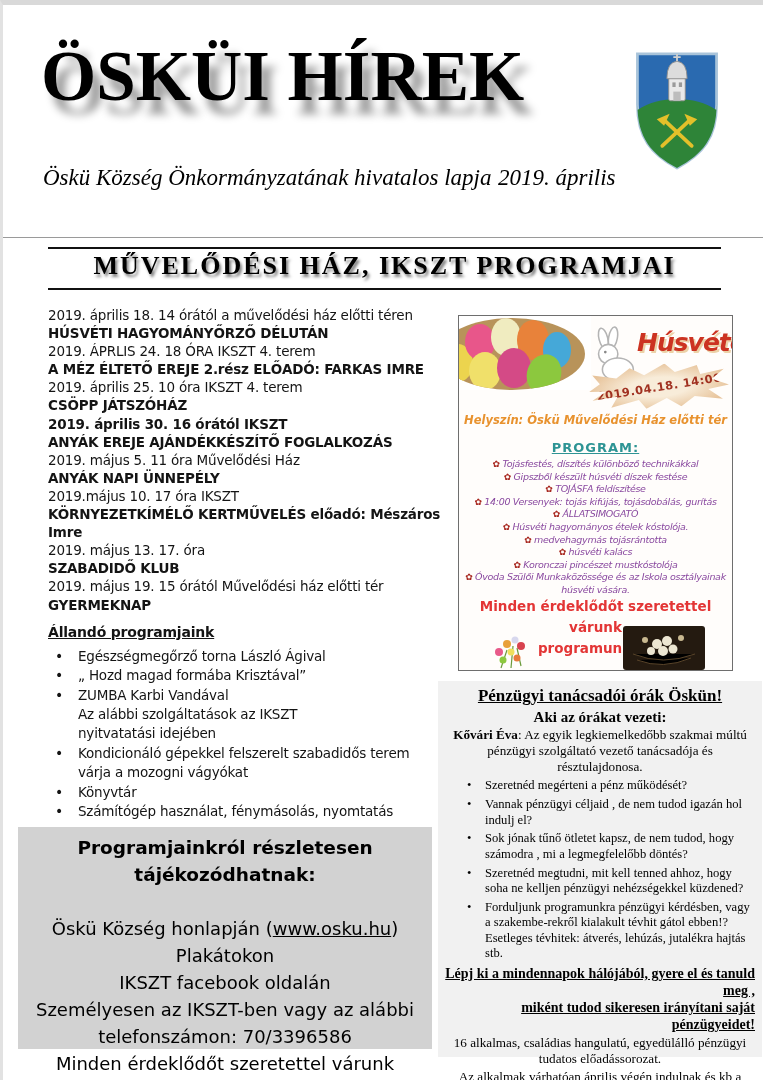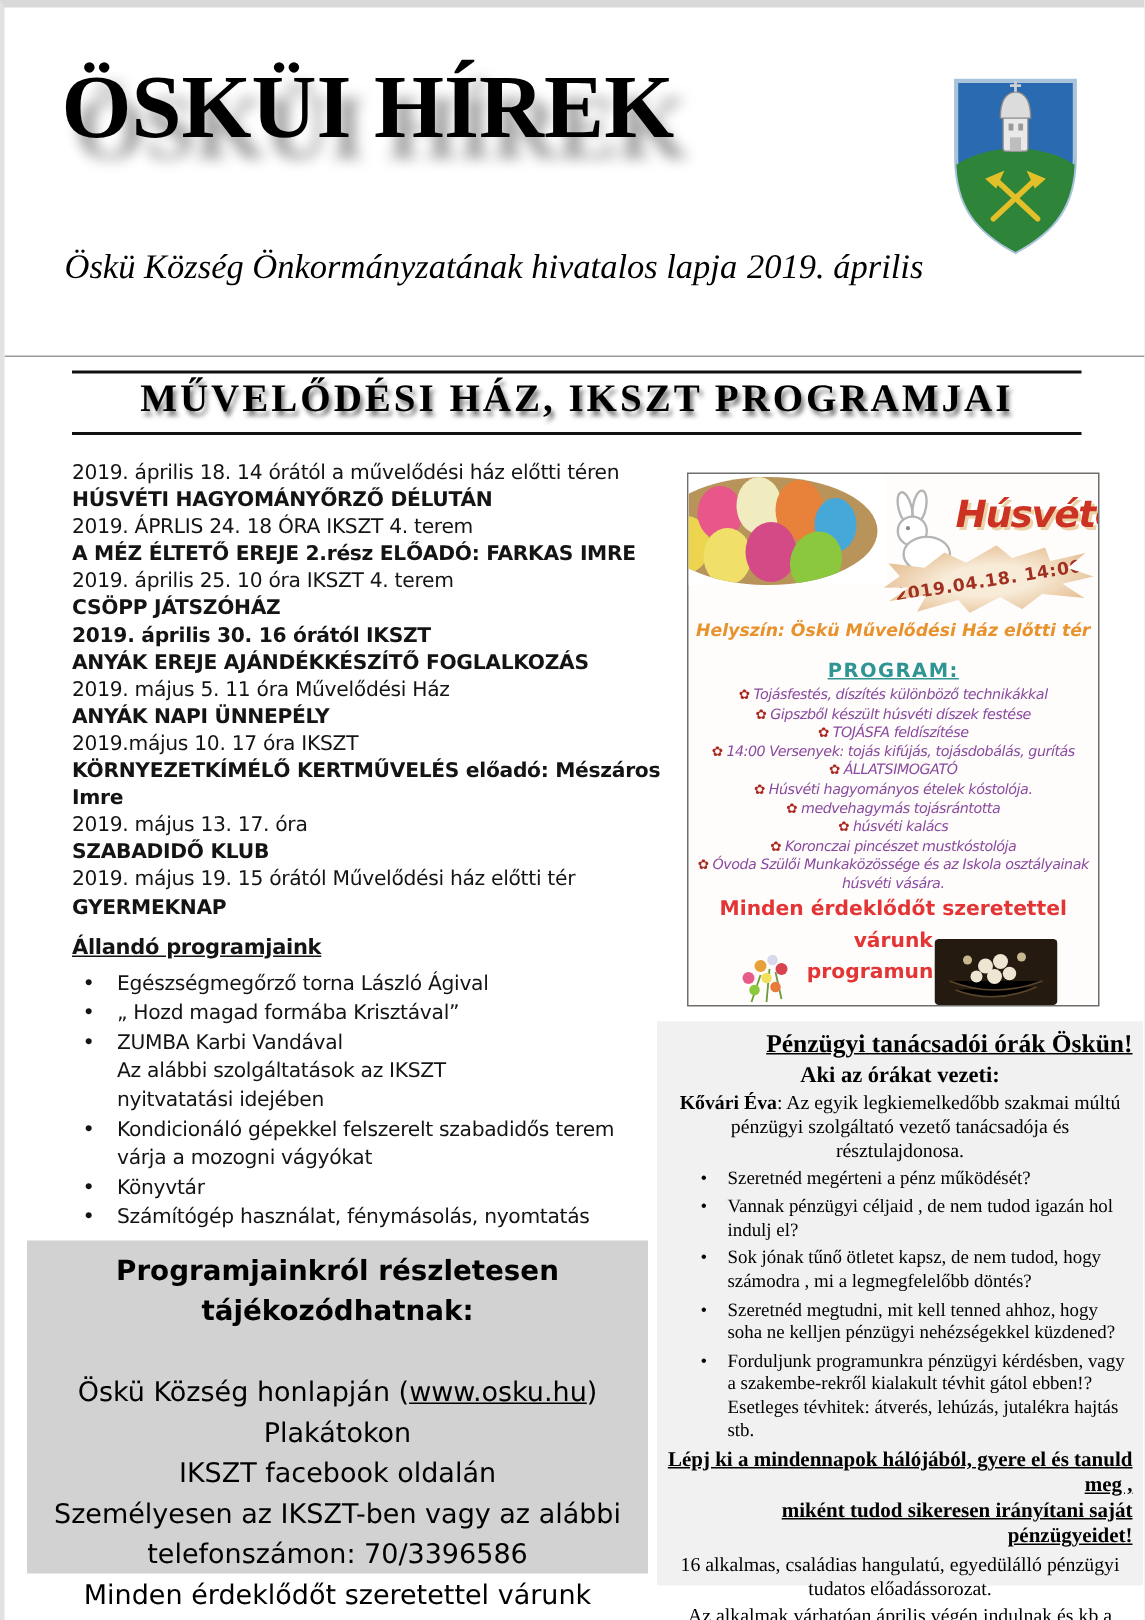--- a/index.html
+++ b/index.html
@@ -2,21 +2,21 @@
 <html><head>
 <meta charset="utf-8">
 <style>
   html,body{margin:0;padding:0;background:#e8e8e8;}
   .page{position:relative;width:763px;height:1080px;background:#ffffff;margin:0 auto;
         font-family:"DejaVu Sans",sans-serif;color:#111;overflow:hidden;
         border-top:5px solid #d9d9d9;border-left:3px solid #e2e2e2;box-sizing:border-box;}
 
   
   .masthead-title{position:absolute;left:38px;top:36px;width:590px;
-        font-family:"Liberation Serif",serif;font-weight:bold;font-size:60px;line-height:1;
+        font-family:"Liberation Serif",serif;font-weight:bold;font-size:71px;line-height:1;
         letter-spacing:0px;color:#000;white-space:nowrap;
         text-shadow:9px 14px 9px rgba(0,0,0,0.40);}
   .crest{position:absolute;left:628px;top:44px;width:92px;height:122px;}
   .subtitle-row{position:absolute;left:40px;top:160px;width:700px;
         font-family:"Liberation Serif",serif;font-style:italic;font-size:23px;color:#000;}
   .issue-date{position:absolute;left:455px;top:0;}
 
   
   .rule-gray{position:absolute;left:0;top:232px;width:763px;height:1px;background:#9a9a9a;}
   .rule-black-top{position:absolute;left:45px;top:242px;width:673px;height:2px;background:#111;}
@@ -69,21 +69,21 @@
   .p-bullet{color:#a82820;font-style:normal;font-size:9px;}
   .poster-closing{position:absolute;left:0;top:280px;width:100%;text-align:center;white-space:pre-line;
         font-size:13.5px;line-height:21px;font-weight:bold;color:#e33535;}
   .flowers{position:absolute;left:28px;top:316px;width:48px;height:38px;}
   .nest{position:absolute;left:164px;top:310px;width:82px;height:44px;}
 
   
   .finance{position:absolute;left:435px;top:676px;width:324px;height:376px;background:#f1f1f1;
         font-family:"Liberation Serif",serif;font-size:13.2px;line-height:1.22;color:#000;
         text-align:center;padding:5px 7px;box-sizing:border-box;}
-  .fin-title{font-size:17px;font-weight:bold;text-decoration:underline;text-align:right;}
+  .fin-title{font-size:17px;font-weight:bold;text-decoration:underline;}
   .fin-sub{font-size:15px;font-weight:bold;margin-top:1px;}
   .fin-leader{margin-top:1px;}
   .fin-leader .name{font-weight:bold;}
   .fin-bullets{margin:3px 0 0 0;padding:0 0 0 14px;list-style:none;text-align:left;font-size:12.6px;}
   .fin-bullets li{position:relative;padding-left:26px;margin-bottom:3.5px;}
   .fin-bullets li::before{content:"•";position:absolute;left:8px;top:0;}
   .fin-cta{font-weight:bold;text-decoration:underline;font-size:14px;white-space:pre-line;margin-top:2px;text-align:right;}
   .fin-p{margin-top:2px;}
 </style>
 </head>

